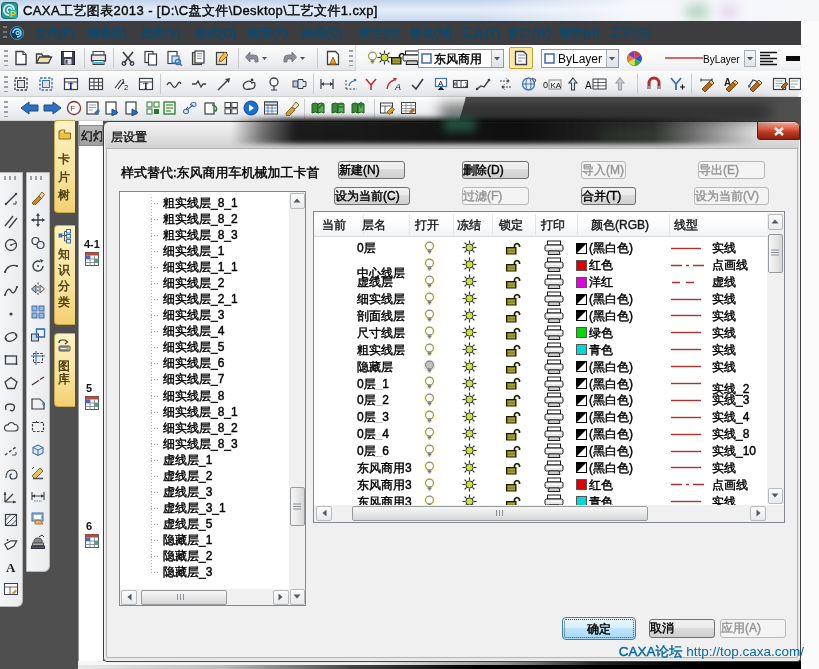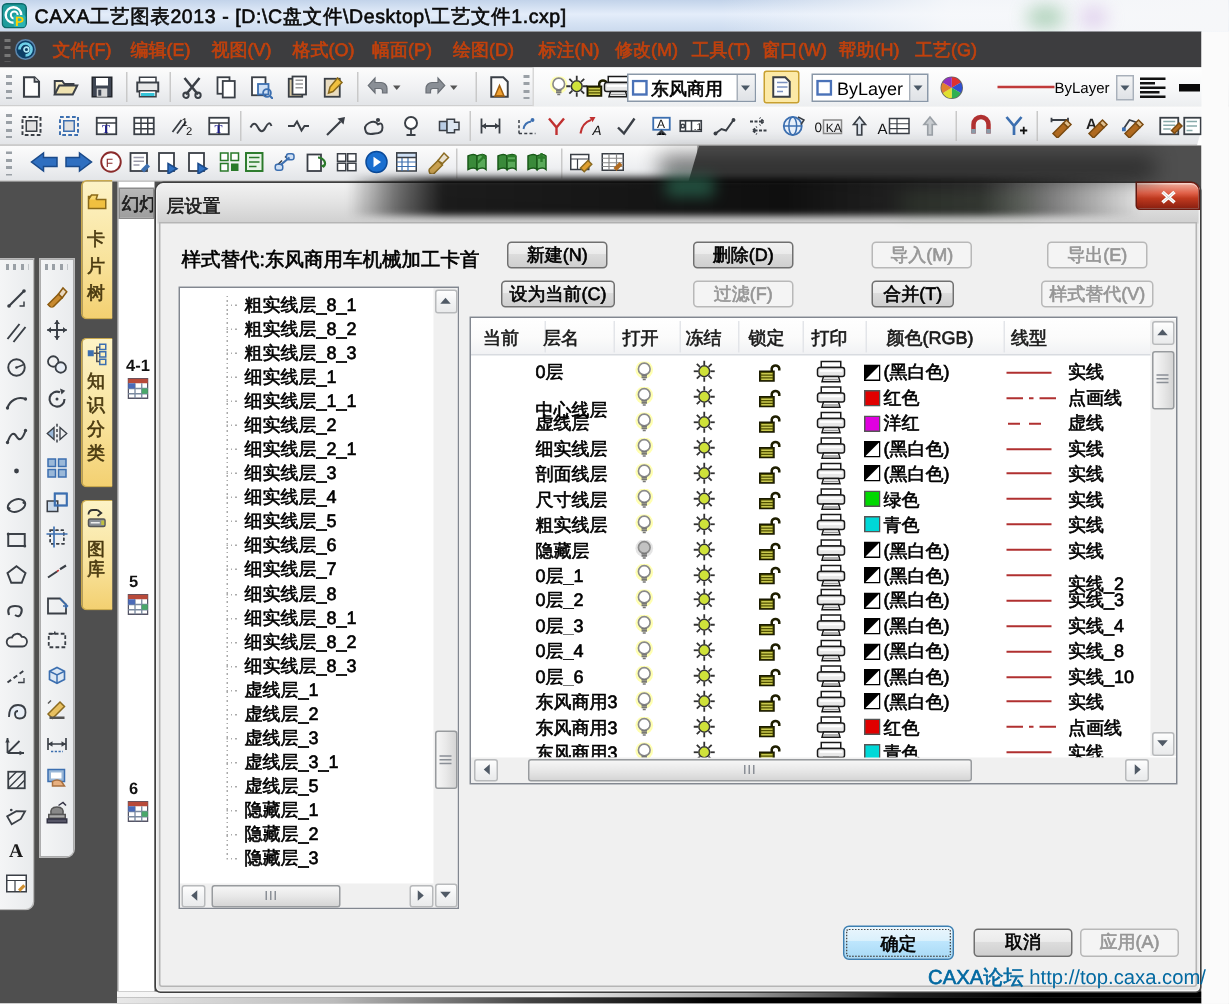--- a/index.html
+++ b/index.html
@@ -1,28 +1,28 @@
 <!DOCTYPE html>
 <html><head><meta charset="utf-8">
 <style>
 *{margin:0;padding:0;box-sizing:border-box}
 html,body{width:819px;height:669px;overflow:hidden;font-family:"Liberation Sans",sans-serif}
 .ab{position:absolute}
 body{position:relative;background:#fff}
 .t12{font-size:12px;line-height:12px;color:#000;white-space:nowrap}
 .btn{position:absolute;height:18px;border:1px solid #707070;border-radius:3px;
  background:linear-gradient(#f2f2f2,#ebebeb 45%,#dddddd 46%,#cfcfcf);
- font-size:12px;color:#000;text-align:center;line-height:16px;white-space:nowrap}
+ font-size:12px;color:#000;line-height:16px;white-space:nowrap}
 .btn.dis{border-color:#b8b8b8;background:#f4f4f4;color:#969696}
 .btn{-webkit-text-stroke:0.42px currentColor}
 .sep1{position:absolute;width:1px;background:#c9c9c9}
 .grip{position:absolute;width:4px;background:repeating-linear-gradient(#9aa0a6 0 2px,transparent 2px 5px)}
 .hgrip{position:absolute;height:4px;background:repeating-linear-gradient(90deg,#9aa0a6 0 2px,transparent 2px 5px)}
 .tbrow{position:absolute;left:0;background:linear-gradient(#fcfcfc,#f0f1f3 55%,#e3e5e8);border-bottom:1px solid #cfcfcf}
-.mi{position:absolute;font-size:12px;color:#c2410c;line-height:24px;white-space:nowrap}
+.mi{position:absolute;font-size:12px;color:#0c4a6e;line-height:24px;white-space:nowrap}
 .treeitem{position:absolute;font-size:12px;line-height:13px;color:#000;white-space:nowrap}
 .sbbtn{position:absolute;border:1px solid #b8babc;background:linear-gradient(#fefefe,#f2f3f4 50%,#e9eaeb);border-radius:2px}
 .sbthumbv{position:absolute;border:1px solid #989b9e;background:linear-gradient(to right,#f6f6f6,#e8e8e8 50%,#d5d5d5);border-radius:2px}
 .sbthumbh{position:absolute;border:1px solid #989b9e;background:linear-gradient(#f6f6f6,#e8e8e8 50%,#d5d5d5);border-radius:2px}
 .cell{position:absolute;font-size:12px;line-height:12px;color:#000;white-space:nowrap}
 .cj{-webkit-text-stroke:0.42px currentColor}
 </style></head><body>
 
 <div class="ab" style="left:0;top:0;width:819px;height:21px;background:linear-gradient(#c2d3ea,#e4edfa 45%,#d5e2f3 75%,#cbdaee)"></div>
 <div class="ab" style="left:480px;top:0;width:339px;height:21px;background:linear-gradient(to right,rgba(248,249,251,0) 0%,rgba(248,249,251,.9) 45%,#f6f7f9 100%)"></div>
@@ -659,26 +659,26 @@
 <div class="ab t12 cj" style="left:111px;top:131px;color:#1a1a1a">层设置</div>
 <div class="ab" style="left:106px;top:148px;width:692px;height:510px;background:#f0f0f0;border:1px solid #b5b5b5;border-radius:0 0 2px 2px"></div>
 <div class="ab" style="left:757px;top:121px;width:43px;height:19px;background:linear-gradient(#f0b0a0,#e06048 40%,#c03a20 60%,#8a1f10);border:1px solid #6a1a10;border-radius:0 6px 0 3px;box-shadow:inset 0 1px 0 rgba(255,255,255,.45)"></div>
 <svg class="ab" style="left:774px;top:127px" width="10" height="9">
     <path d="M1,1 L9,8 M9,1 L1,8" stroke="#fff" stroke-width="2.4"></path>
     <path d="M1,1 L9,8 M9,1 L1,8" stroke="#333" stroke-width="0.6" opacity="0.25"></path>
   </svg>
 <div class="ab cj" style="left:121px;top:166px;font-size:13px;line-height:13px;color:#000;white-space:nowrap">样式替代:东风商用车机械加工卡首</div>
 <div class="btn" style="left:338px;top:161px;width:67px">新建(N)</div>
 <div class="btn" style="left:462px;top:161px;width:67px">删除(D)</div>
-<div class="btn dis" style="left:581px;top:161px;width:67px">导入(M)</div>
+<div class="btn dis" style="left:581px;top:161px;width:45px">导入(M)</div>
 <div class="btn dis" style="left:698px;top:161px;width:67px">导出(E)</div>
 <div class="btn" style="left:334px;top:187px;width:76px">设为当前(C)</div>
 <div class="btn dis" style="left:462px;top:187px;width:67px">过滤(F)</div>
 <div class="btn" style="left:581px;top:187px;width:55px">合并(T)</div>
-<div class="btn dis" style="left:694px;top:187px;width:75px">样式替代(V)</div>
+<div class="btn dis" style="left:694px;top:187px;width:75px">设为当前(V)</div>
 <div class="ab" style="left:119px;top:191px;width:187px;height:415px;background:#fff;border:1px solid #828790"></div>
 <div class="ab" style="left:151px;top:197px;width:1px;height:374px;background:repeating-linear-gradient(#aaa 0 1px,transparent 1px 3px)"></div>
 <div class="ab" style="left:151px;top:202.5px;width:9px;height:1px;background:repeating-linear-gradient(90deg,#aaa 0 1px,transparent 1px 3px)"></div>
 <div class="treeitem cj" style="left:163px;top:196.5px">粗实线层_8_1</div>
 <div class="ab" style="left:151px;top:218.6px;width:9px;height:1px;background:repeating-linear-gradient(90deg,#aaa 0 1px,transparent 1px 3px)"></div>
 <div class="treeitem cj" style="left:163px;top:212.6px">粗实线层_8_2</div>
 <div class="ab" style="left:151px;top:234.7px;width:9px;height:1px;background:repeating-linear-gradient(90deg,#aaa 0 1px,transparent 1px 3px)"></div>
 <div class="treeitem cj" style="left:163px;top:228.7px">粗实线层_8_3</div>
 <div class="ab" style="left:151px;top:250.7px;width:9px;height:1px;background:repeating-linear-gradient(90deg,#aaa 0 1px,transparent 1px 3px)"></div>
 <div class="treeitem cj" style="left:163px;top:244.7px">细实线层_1</div>

